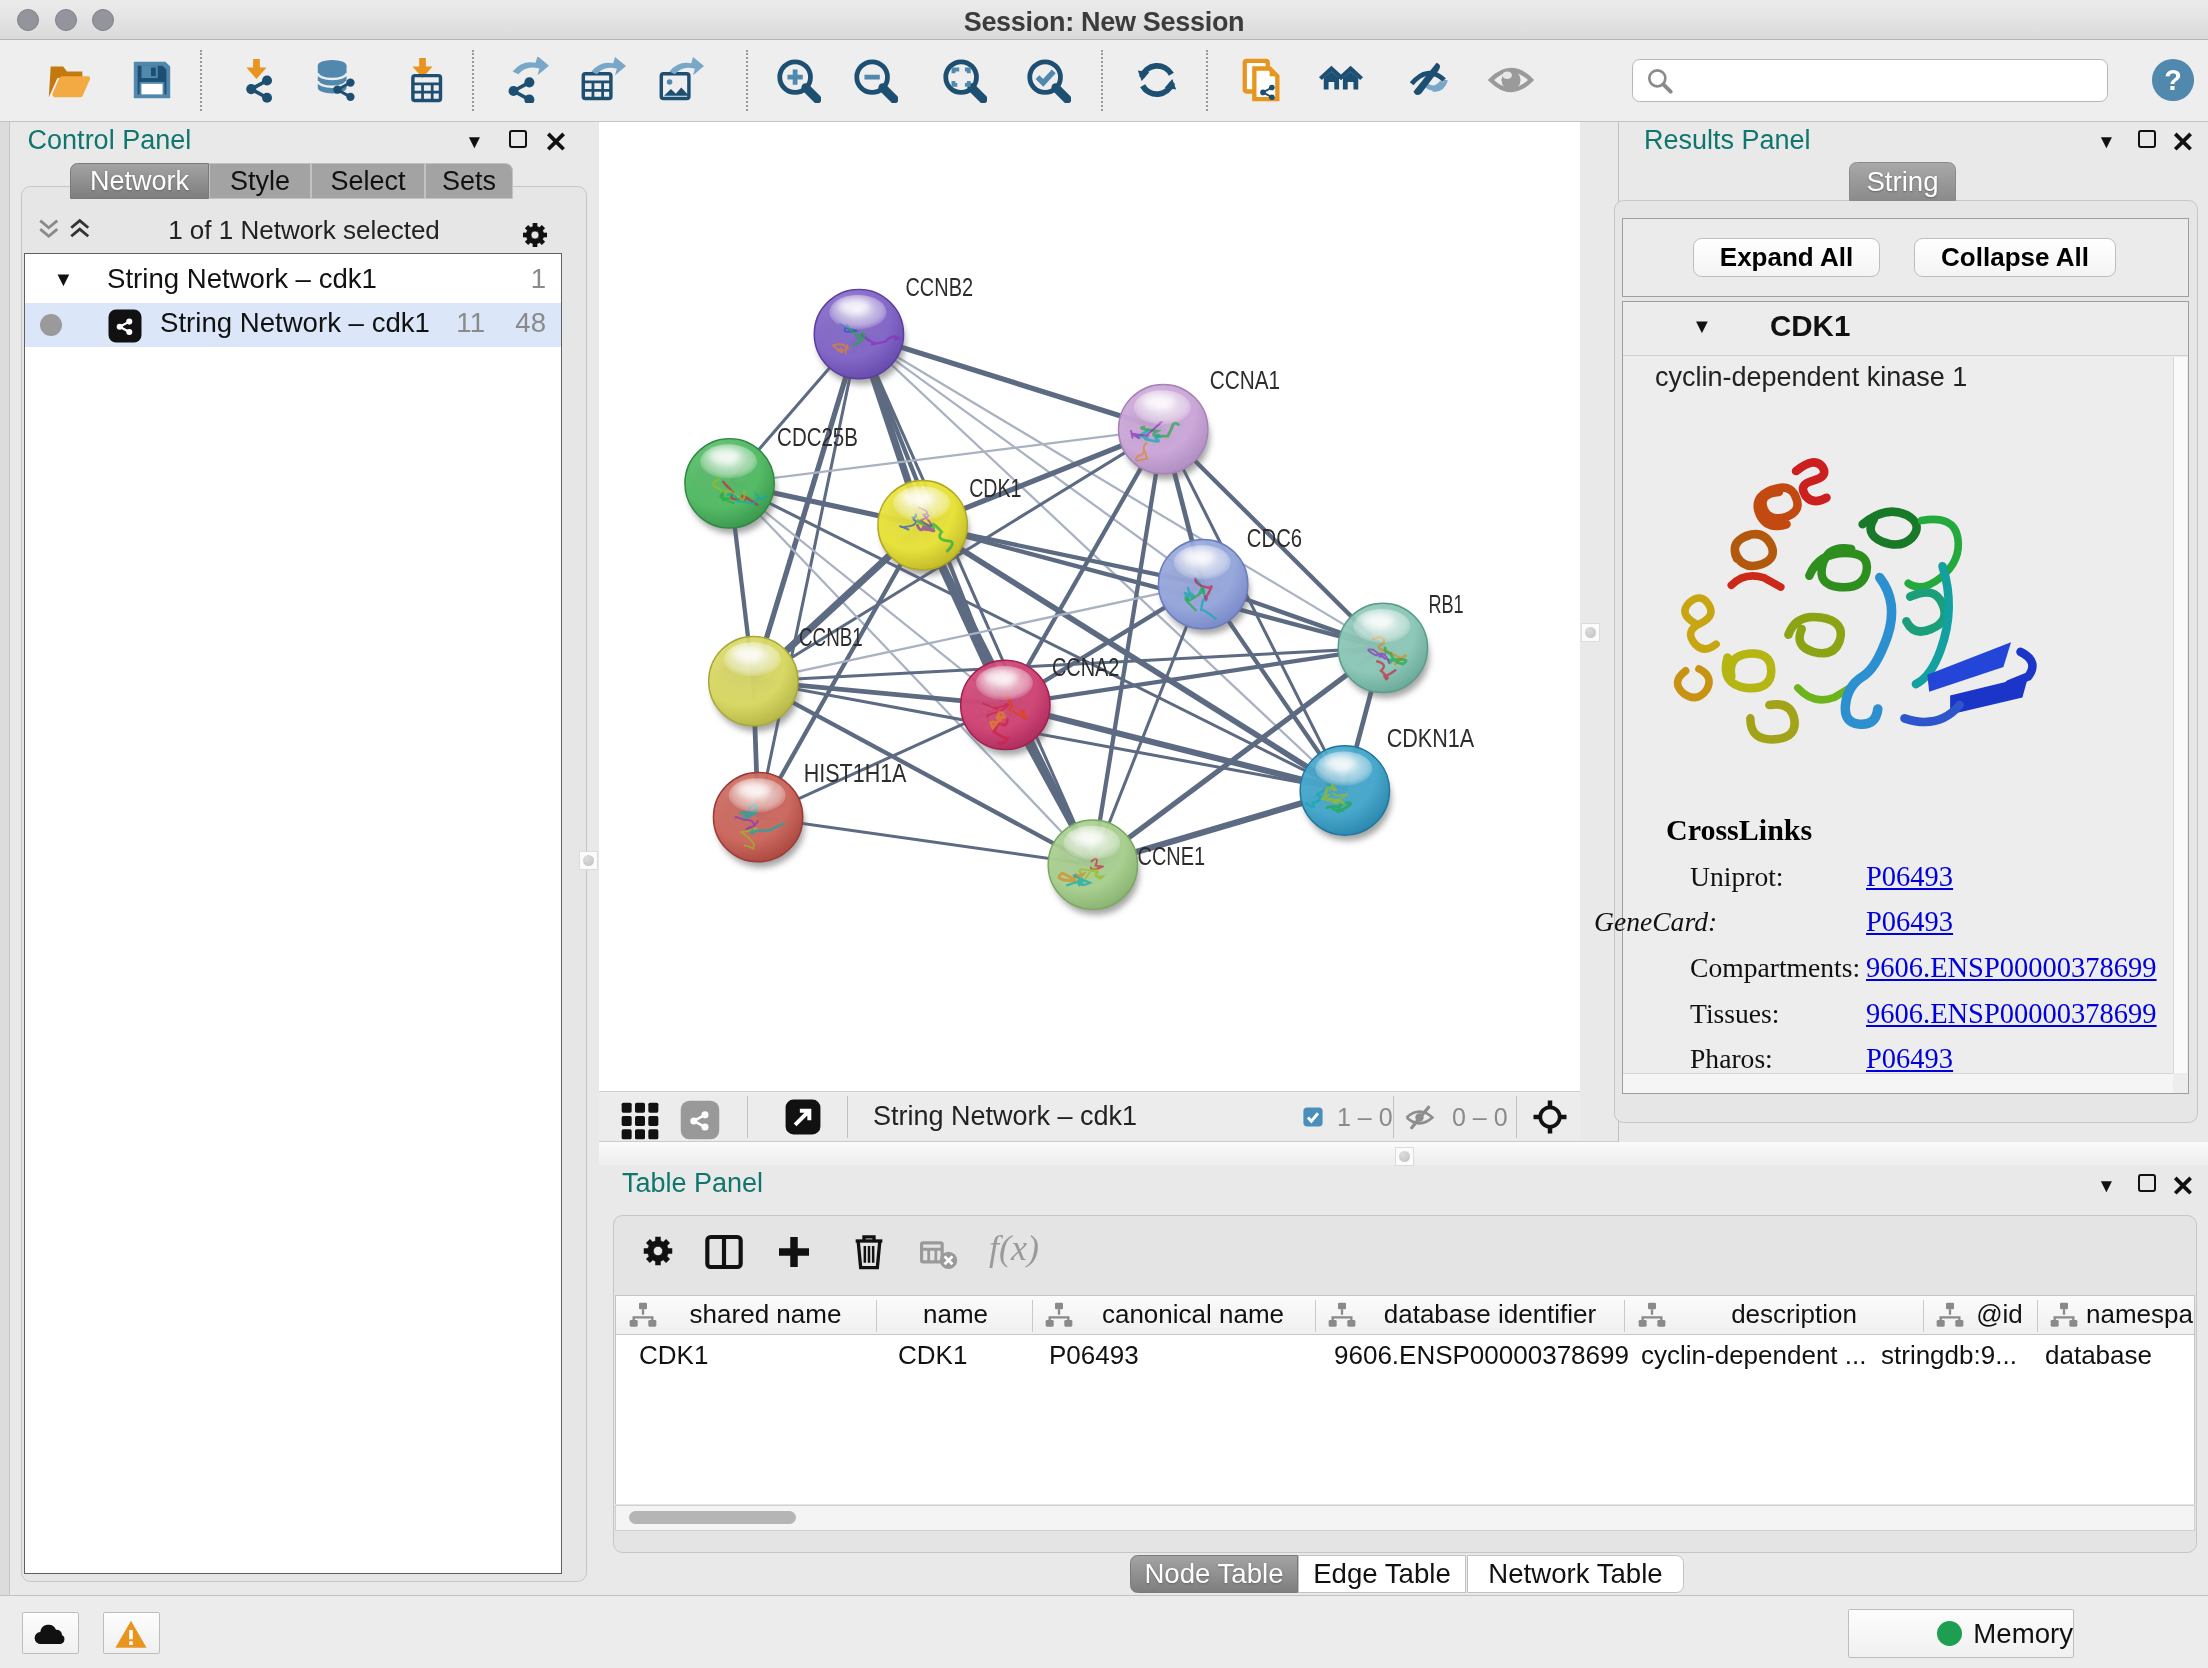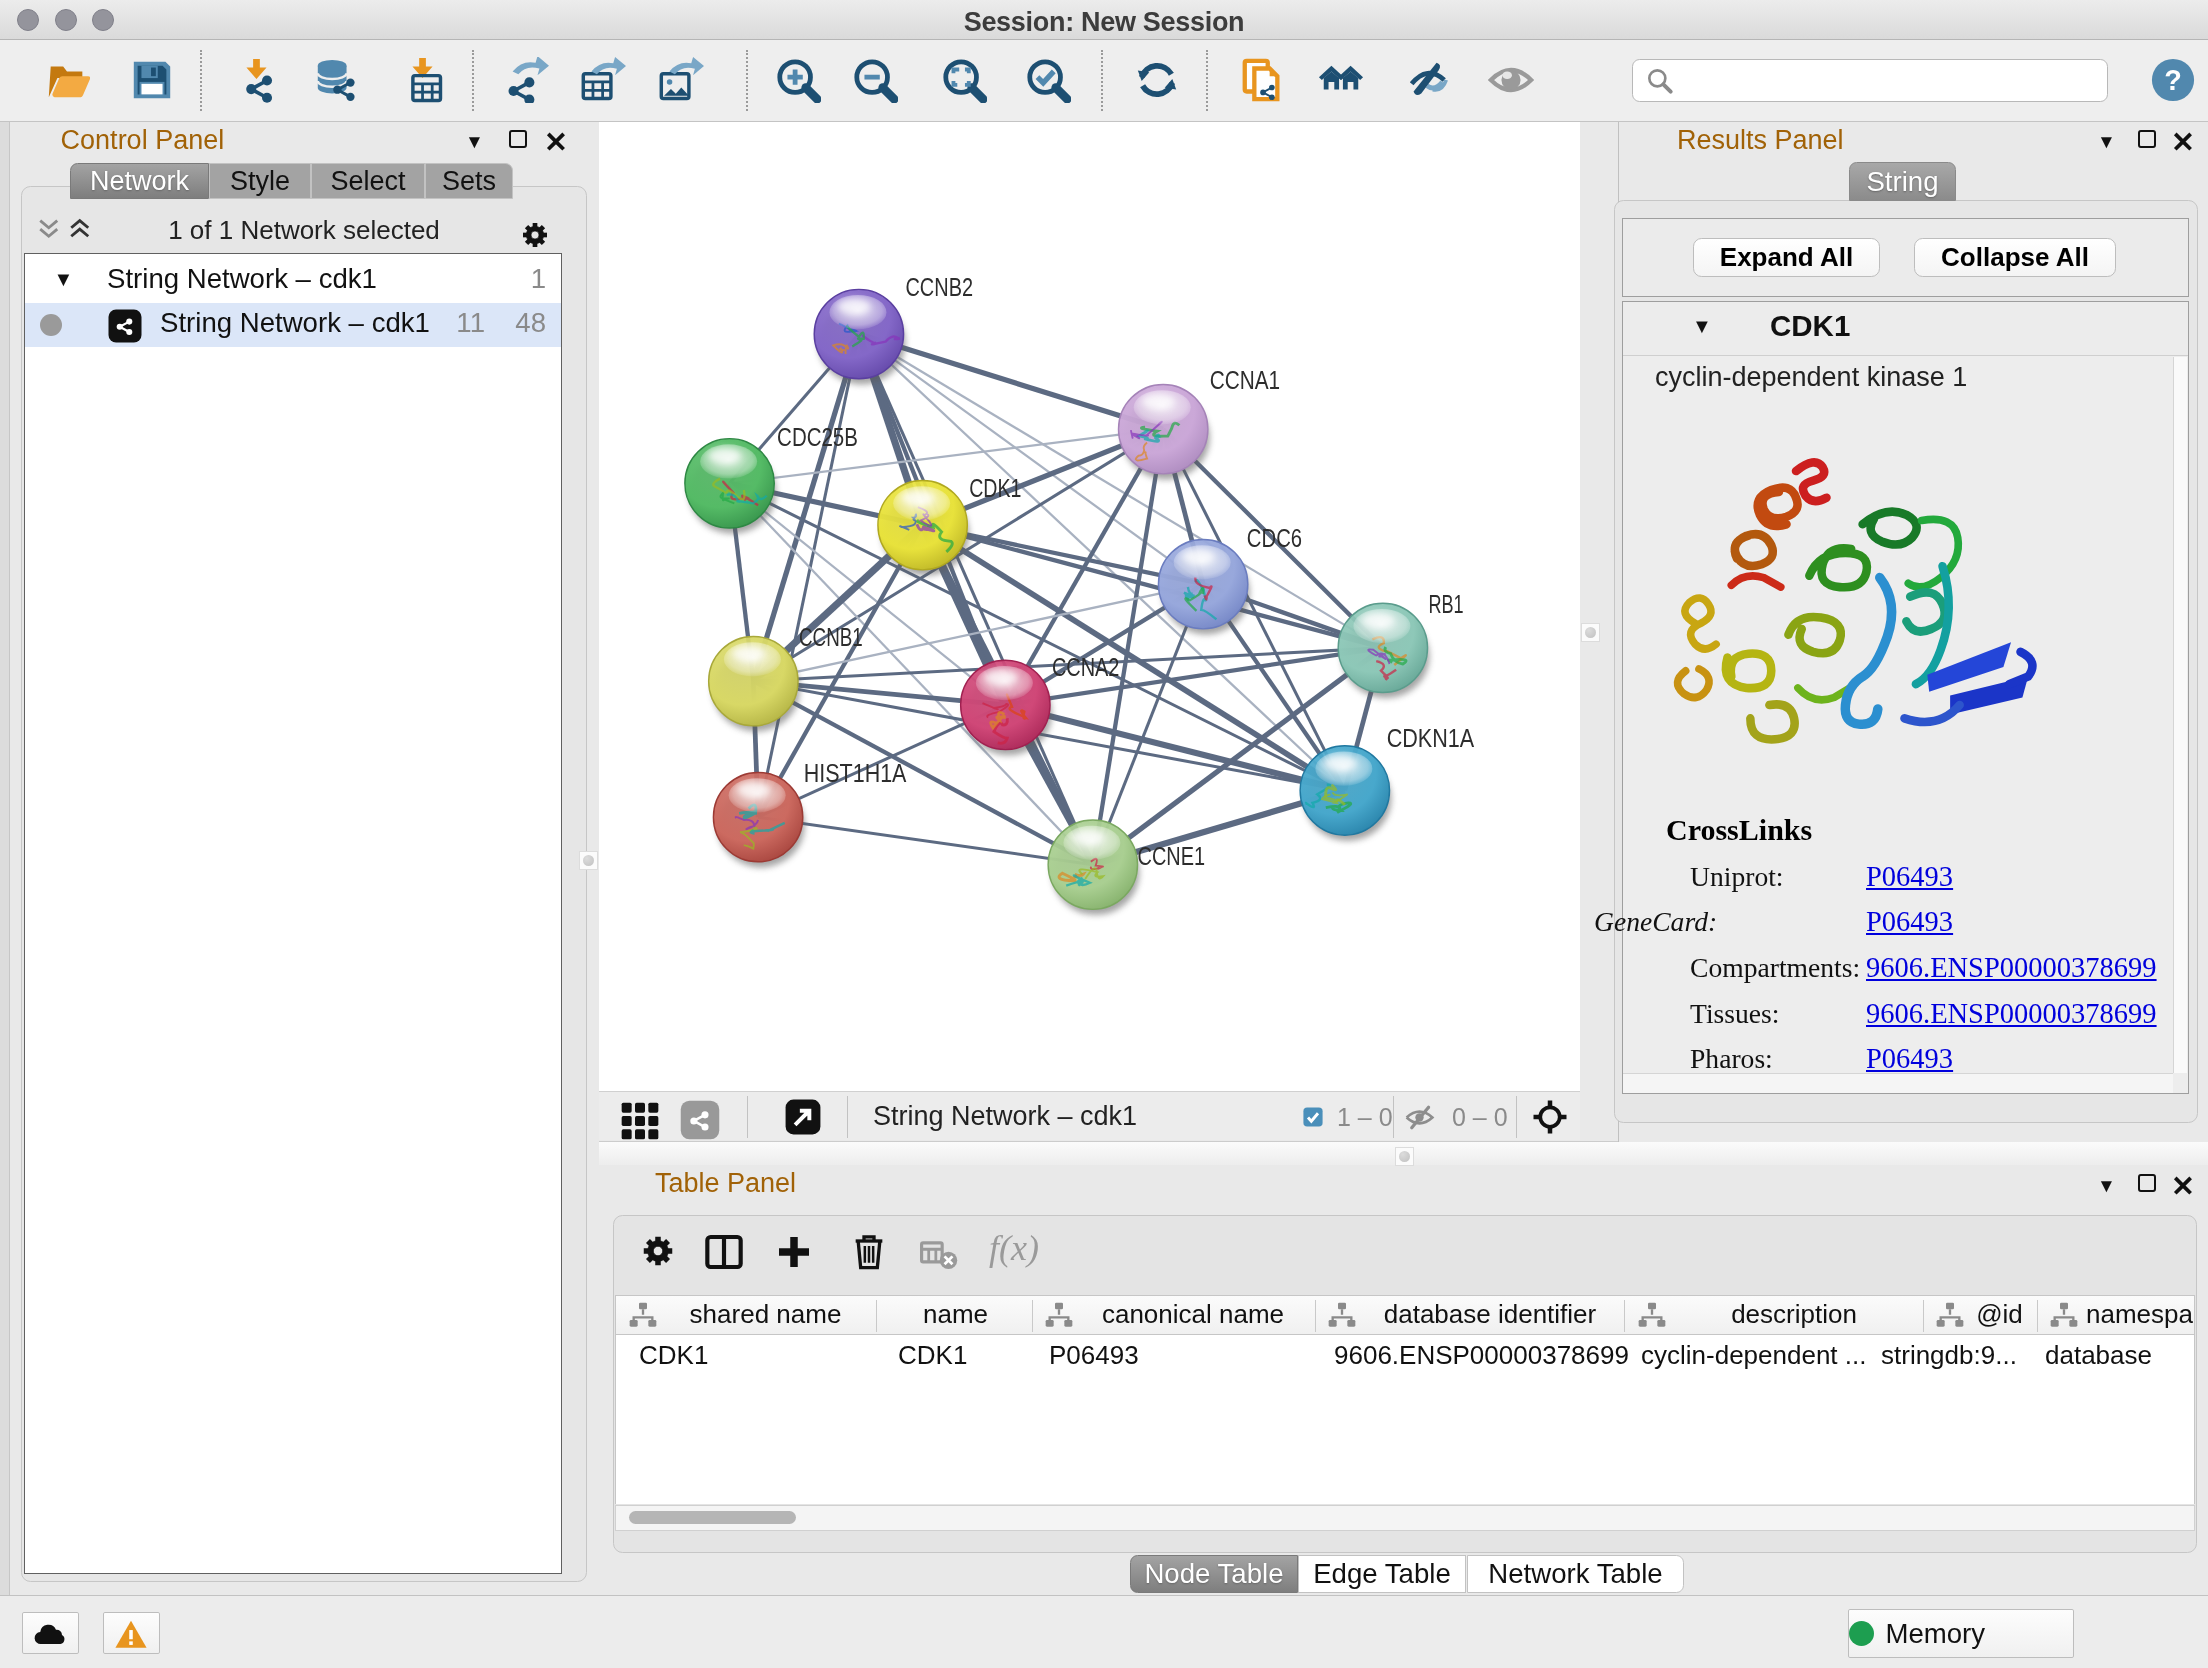--- a/index.html
+++ b/index.html
@@ -4,21 +4,21 @@
 * { margin:0; padding:0; box-sizing:border-box; }
 html,body { width:2208px; height:1668px; font-family:"Liberation Sans", sans-serif; background:#e9e9e9; overflow:hidden; position:relative;}
 .abs { position:absolute; }
 #titlebar { left:0; top:0; width:2208px; height:40px; background:linear-gradient(#ececec,#dadada); border-bottom:1px solid #b5b5b5;}
 .tl { width:22px; height:22px; border-radius:50%; background:#94949c; border:1px solid #80808a; top:8.6px; }
 #title { width:100%; text-align:center; top:6.7px; font-size:27px; letter-spacing:-0.3px; font-weight:bold; color:#3c3c3c;}
 #toolbar { left:0; top:40px; width:2208px; height:82px; background:#eeeeee; border-bottom:1.9px solid #c4c4c4; }
 .tsep { top:9.5px; height:61px; width:0; border-left:2.9px dotted #9a9a9a; }
 #searchbox { left:1632px; top:19px; width:476px; height:43px; background:#fff; border:1.9px solid #b8b8b8; border-radius:7.6px; }
 #leftstrip { left:0; top:122px; width:9.5px; height:1473px; background:#dcdcdc; border-right:1px solid #c6c6c6;}
-.phead { font-size:27px; color:#a16207;margin-left:33px; }
+.phead { font-size:27px; color:#0f766e; }
 .tab { height:36px; font-size:27px; color:#111; background:#a3a3a3; border:1px solid #c2c2c2; text-align:center; line-height:34px; }
 .tabsel { background:linear-gradient(#a3a3a3,#7e7e7e); color:#fff; border-color:#7a7a7a; text-shadow:0 1px 1.9px #666;}
 .inpanel { background:#e6e6e6; border:1px solid #c6c6c6; border-radius:9.5px; }
 #treebox { left:24px; top:253px; width:538px; height:1321px; background:#fff; border:1.9px solid #606060;}
 .trow { width:100%; height:44px; font-size:27.6px; color:#111; }
 .graynum { color:#8a8a8a; }
 #canvas { left:599px; top:122px; width:981px; height:969px; background:#ffffff; }
 #netbar { left:599px; top:1091px; width:981px; height:49px; background:#ececec; border-top:1px solid #d0d0d0; }
 .nsep { top:3.8px; height:42px; width:0; border-left:1px solid #c2c2c2; }
 #hsplit { left:599px; top:1141px; width:1609px; height:24px; background:linear-gradient(#fbfbfb,#ededed); border-top:1px solid #cccccc;}
@@ -735,13 +735,13 @@
 <div class="sbtn abs" style="left:22px; top:1612px; width:57px; height:42px;"></div>
 <div class="abs" style="left:32px;top:1617px;width:36px;height:36px;"><svg width="36" height="36" viewBox="0 0 48 48" xmlns="http://www.w3.org/2000/svg">
       <path d="M12 36 a8 8 0 0 1 -1 -16 a11 11 0 0 1 21 -3 a7 7 0 0 1 8 7 a6.5 6.5 0 0 1 -2 12 z" fill="#111"></path>
     </svg></div>
 <div class="sbtn abs" style="left:103px; top:1612px; width:57px; height:42px;"></div>
 <div class="abs" style="left:114px;top:1618px;width:34px;height:34px;"><svg width="34" height="34" viewBox="0 0 48 48" xmlns="http://www.w3.org/2000/svg">
       <path d="M24 4 L46 42 H2 Z" fill="#e8951f"></path>
       <rect x="21.5" y="17" width="5" height="13" fill="#fff"></rect>
       <rect x="21.5" y="33" width="5" height="5" fill="#fff"></rect>
     </svg></div>
-<div class="sbtn abs" style="left:1848px; top:1609px; width:226px; height:49px; font-size:27.6px; color:#111; text-align:left; line-height:48px;"><span style="display:inline-block;width:25px;height:25px;border-radius:50%;background:#1d9e50;vertical-align:-2.9px;margin-right:11.4px;"></span>Memory</div>
+<div class="sbtn abs" style="left:1848px; top:1609px; width:226px; height:49px; font-size:27.6px; color:#111; text-align:right; line-height:48px;"><span style="display:inline-block;width:25px;height:25px;border-radius:50%;background:#1d9e50;vertical-align:-2.9px;margin-right:11.4px;"></span>Memory</div>
 
 </body></html>

